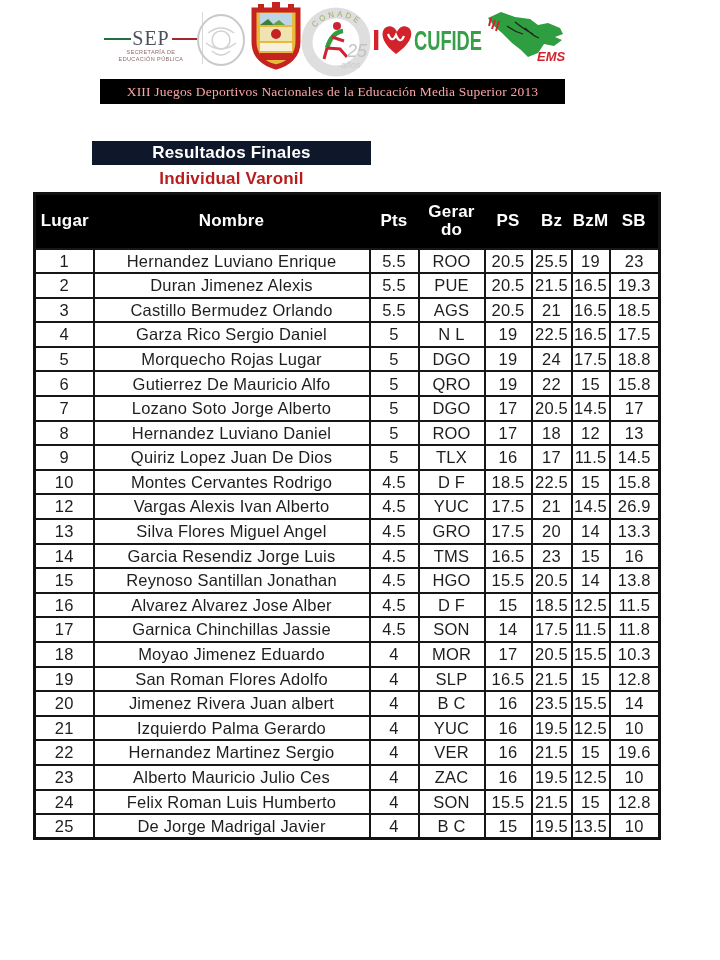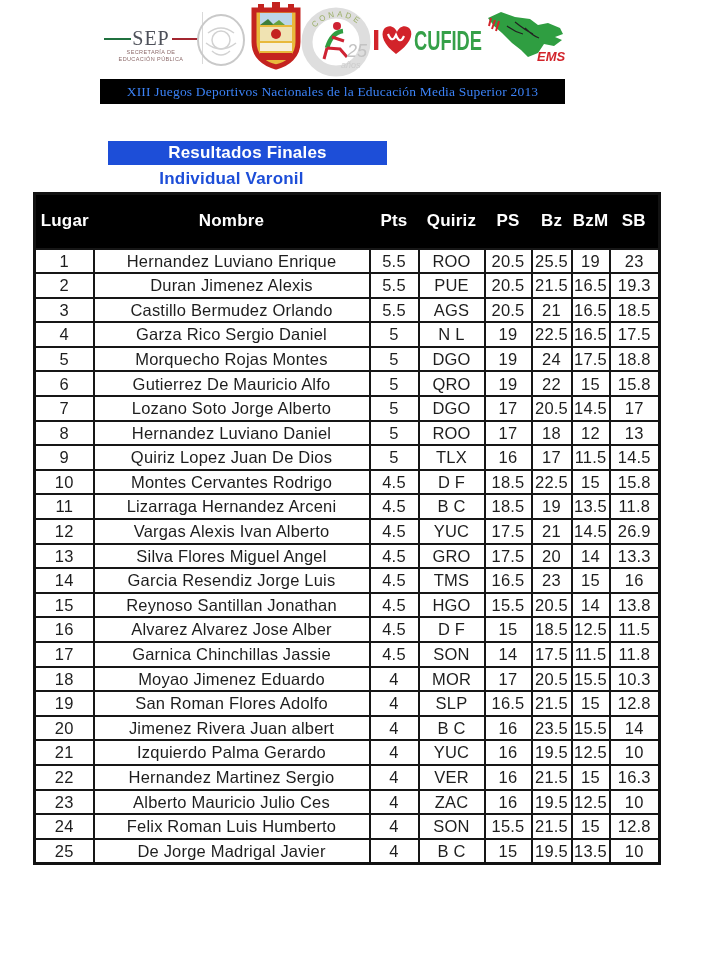--- a/index.html
+++ b/index.html
@@ -17,36 +17,35 @@
   .logo-divider  { left:202px; top:12px; width:1px; height:52px; background:#d9d9d9; }
   .logo-seal     { left:196px; top:13px; }
   .logo-shield   { left:248px; top:2px;  }
   .logo-conade   { left:299px; top:2px;  }
   .logo-cufide   { left:372px; top:18px; }
   .logo-map      { left:485px; top:8px;  }
 
   
   .top-banner {
     left:100px; top:79px; width:465px; height:25px;
-    background:#000; color:#3b82f6;
+    background:#000; color:#fca5a5;
     font-family:"Liberation Serif", serif;
     font-size:13.5px; line-height:25px; text-align:center;
     white-space:nowrap; letter-spacing:0.2px;
   }
   .results-banner {
     left:92px; top:141px; width:279px; height:24px;
-    background:#1d4ed8; color:#fff;
+    background:#0f172a; color:#fff;
     font-weight:bold; font-size:17px; line-height:24px; text-align:center;
     letter-spacing:0.2px;
-    margin-left:16px;
   }
   .category-title {
     left:92px; top:166px; width:279px; height:26px;
     font-weight:bold; font-size:17px; line-height:26px; text-align:center;
-    color:#1d4ed8; letter-spacing:0.2px;
+    color:#b91c1c; letter-spacing:0.2px;
   }
 
   
   .results-table {
     position:absolute; left:33px; top:192px; width:625px;
     border-collapse:collapse; table-layout:fixed;
     border:3px solid #121212;
   }
   .results-table th {
     background:#000; color:#fff;
@@ -146,21 +145,21 @@
       <col style="width:47px">
         <col style="width:40px">
         <col style="width:38px">
         <col style="width:50px">
     </colgroup>
     <thead>
       <tr>
         <th>Lugar</th>
         <th>Nombre</th>
         <th>Pts</th>
-        <th><span class="wrapbrk">Quiriz</span></th>
+        <th><span class="wrapbrk">Gerardo</span></th>
         <th>PS</th>
         <th>Bz</th>
         <th>BzM</th>
         <th>SB</th>
       </tr>
     </thead>
     <tbody>
         <tr>
           <td>1</td>
           <td>Hernandez Luviano Enrique</td>
@@ -196,21 +195,21 @@
           <td>Garza Rico Sergio Daniel</td>
           <td>5</td>
           <td>N L</td>
           <td>19</td>
           <td>22.5</td>
           <td>16.5</td>
           <td>17.5</td>
         </tr>
         <tr>
           <td>5</td>
-          <td>Morquecho Rojas Montes</td>
+          <td>Morquecho Rojas Lugar</td>
           <td>5</td>
           <td>DGO</td>
           <td>19</td>
           <td>24</td>
           <td>17.5</td>
           <td>18.8</td>
         </tr>
         <tr>
           <td>6</td>
           <td>Gutierrez De Mauricio Alfo</td>
@@ -255,30 +254,20 @@
           <td>10</td>
           <td>Montes Cervantes Rodrigo</td>
           <td>4.5</td>
           <td>D F</td>
           <td>18.5</td>
           <td>22.5</td>
           <td>15</td>
           <td>15.8</td>
         </tr>
         <tr>
-          <td>11</td>
-          <td>Lizarraga Hernandez Arceni</td>
-          <td>4.5</td>
-          <td>B C</td>
-          <td>18.5</td>
-          <td>19</td>
-          <td>13.5</td>
-          <td>11.8</td>
-        </tr>
-        <tr>
           <td>12</td>
           <td>Vargas Alexis Ivan Alberto</td>
           <td>4.5</td>
           <td>YUC</td>
           <td>17.5</td>
           <td>21</td>
           <td>14.5</td>
           <td>26.9</td>
         </tr>
         <tr>
@@ -372,21 +361,21 @@
           <td>10</td>
         </tr>
         <tr>
           <td>22</td>
           <td>Hernandez Martinez Sergio</td>
           <td>4</td>
           <td>VER</td>
           <td>16</td>
           <td>21.5</td>
           <td>15</td>
-          <td>16.3</td>
+          <td>19.6</td>
         </tr>
         <tr>
           <td>23</td>
           <td>Alberto Mauricio Julio Ces</td>
           <td>4</td>
           <td>ZAC</td>
           <td>16</td>
           <td>19.5</td>
           <td>12.5</td>
           <td>10</td>

